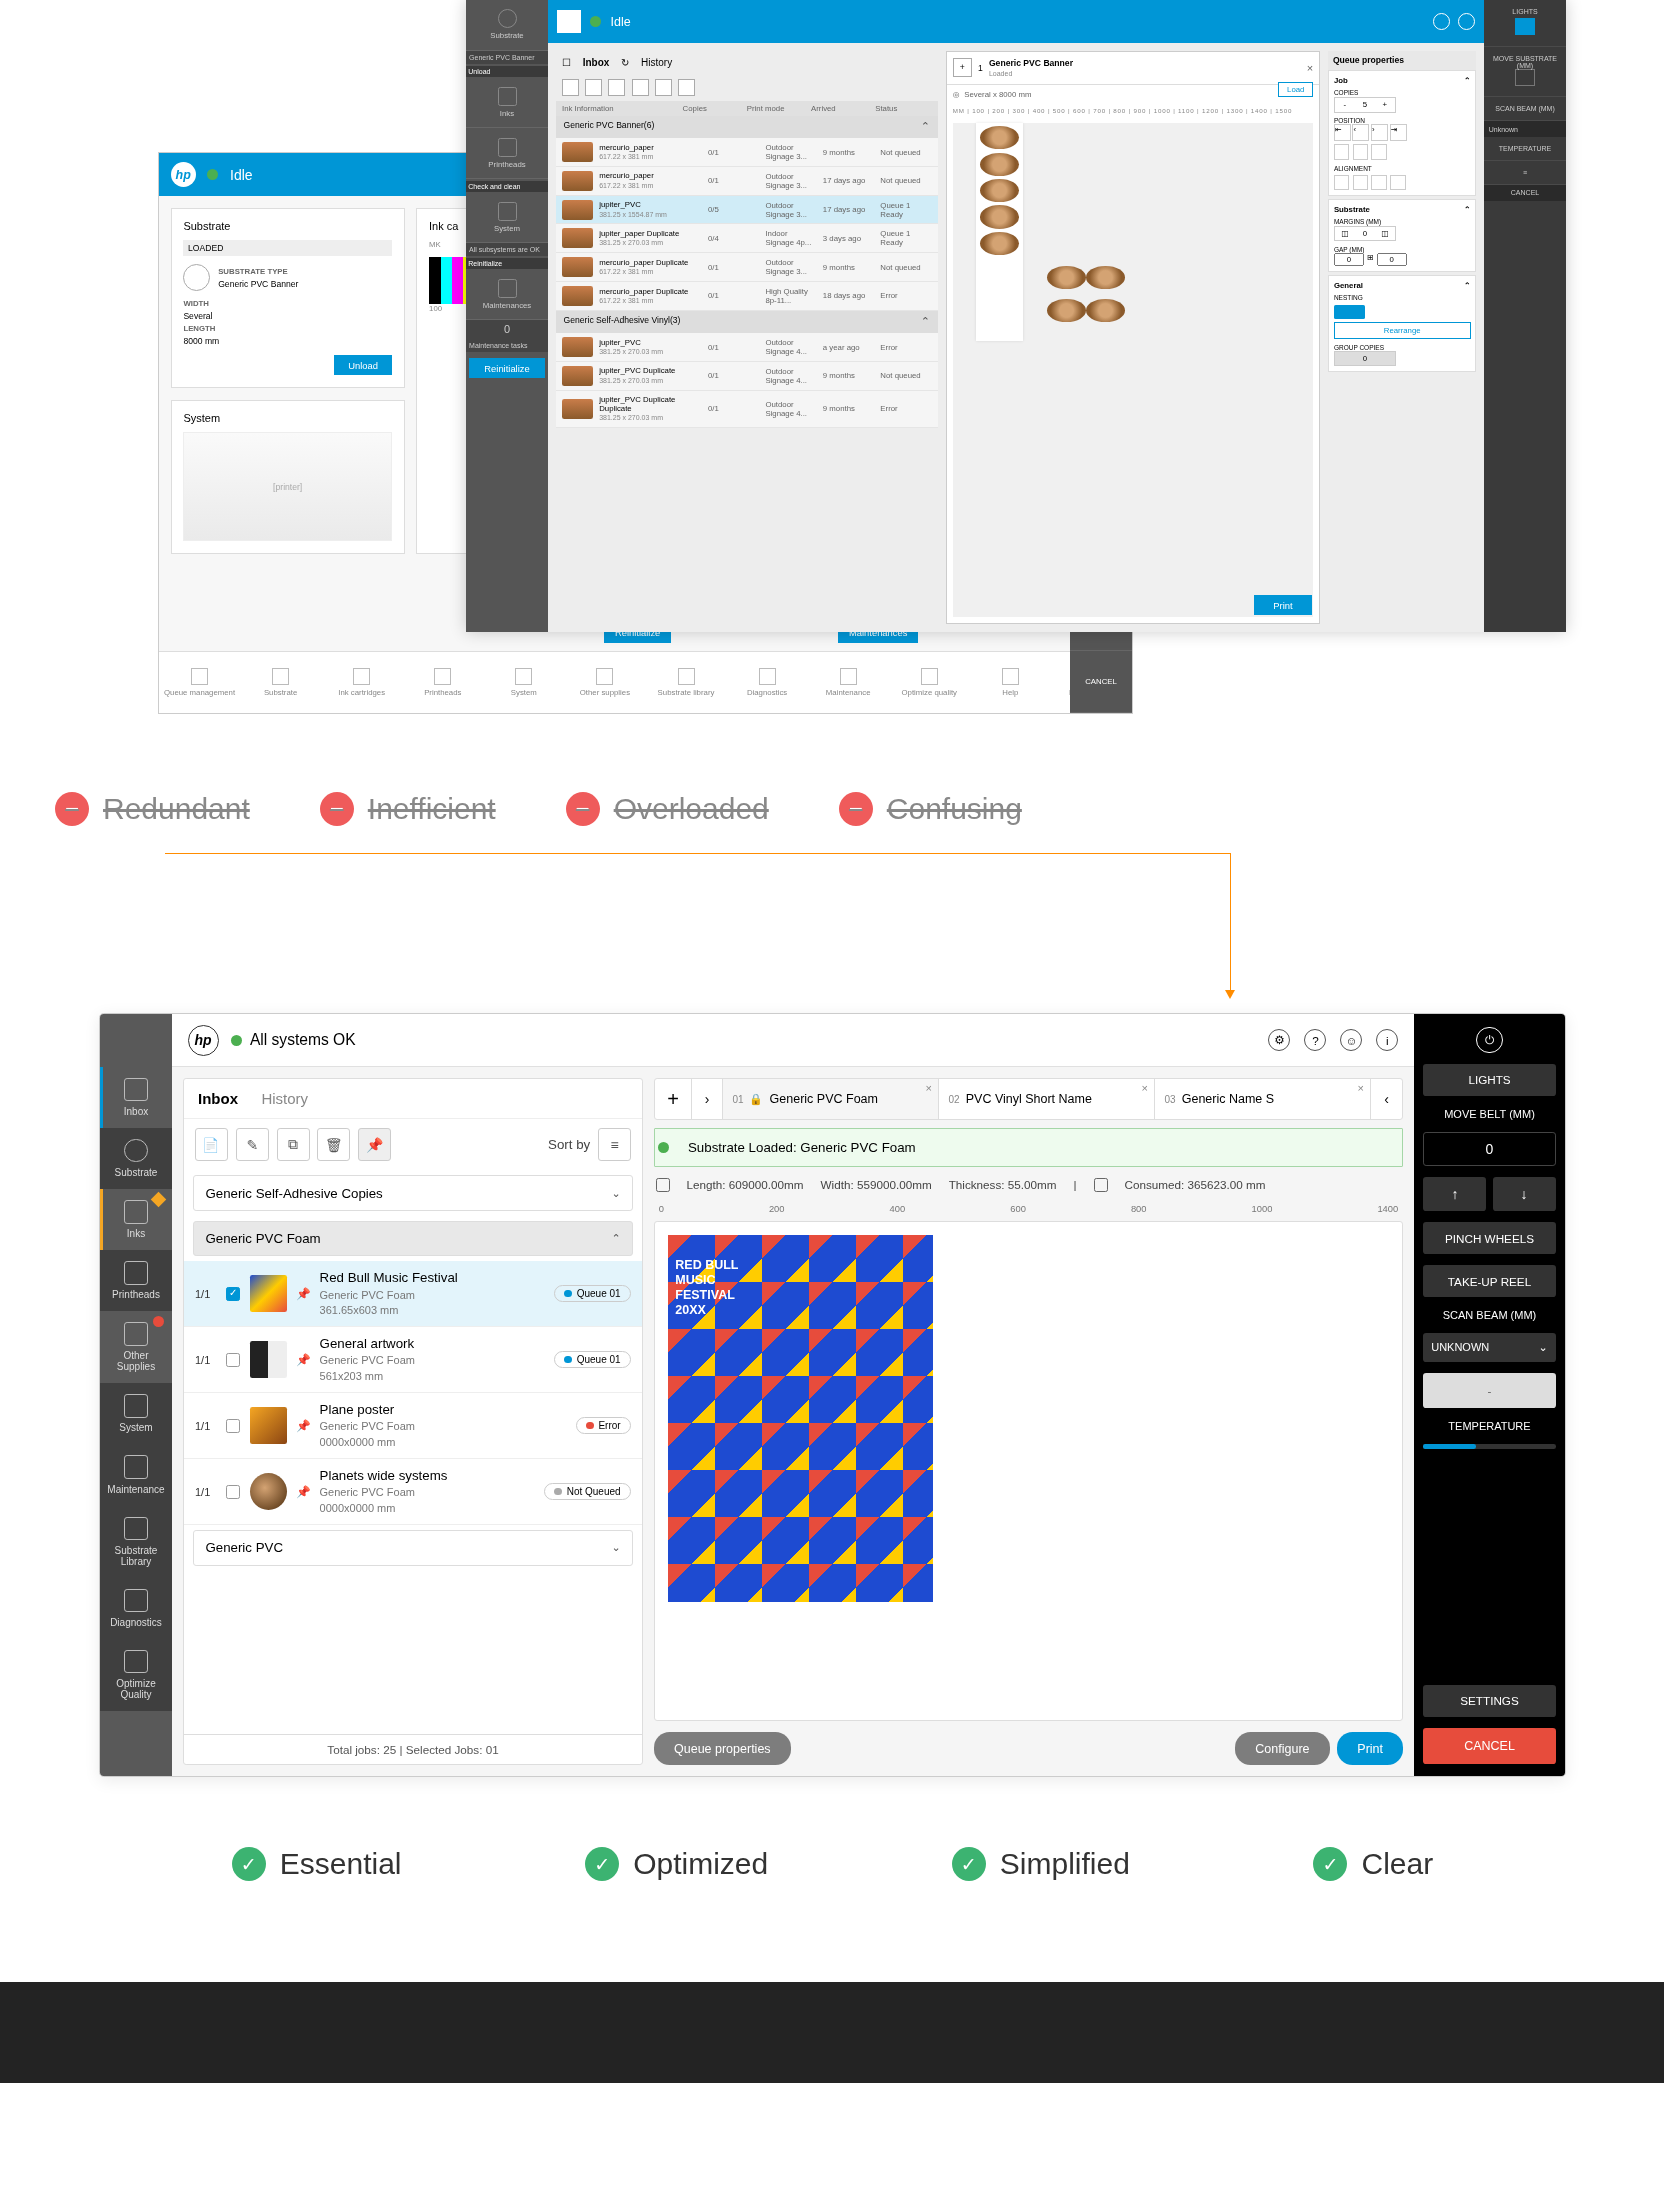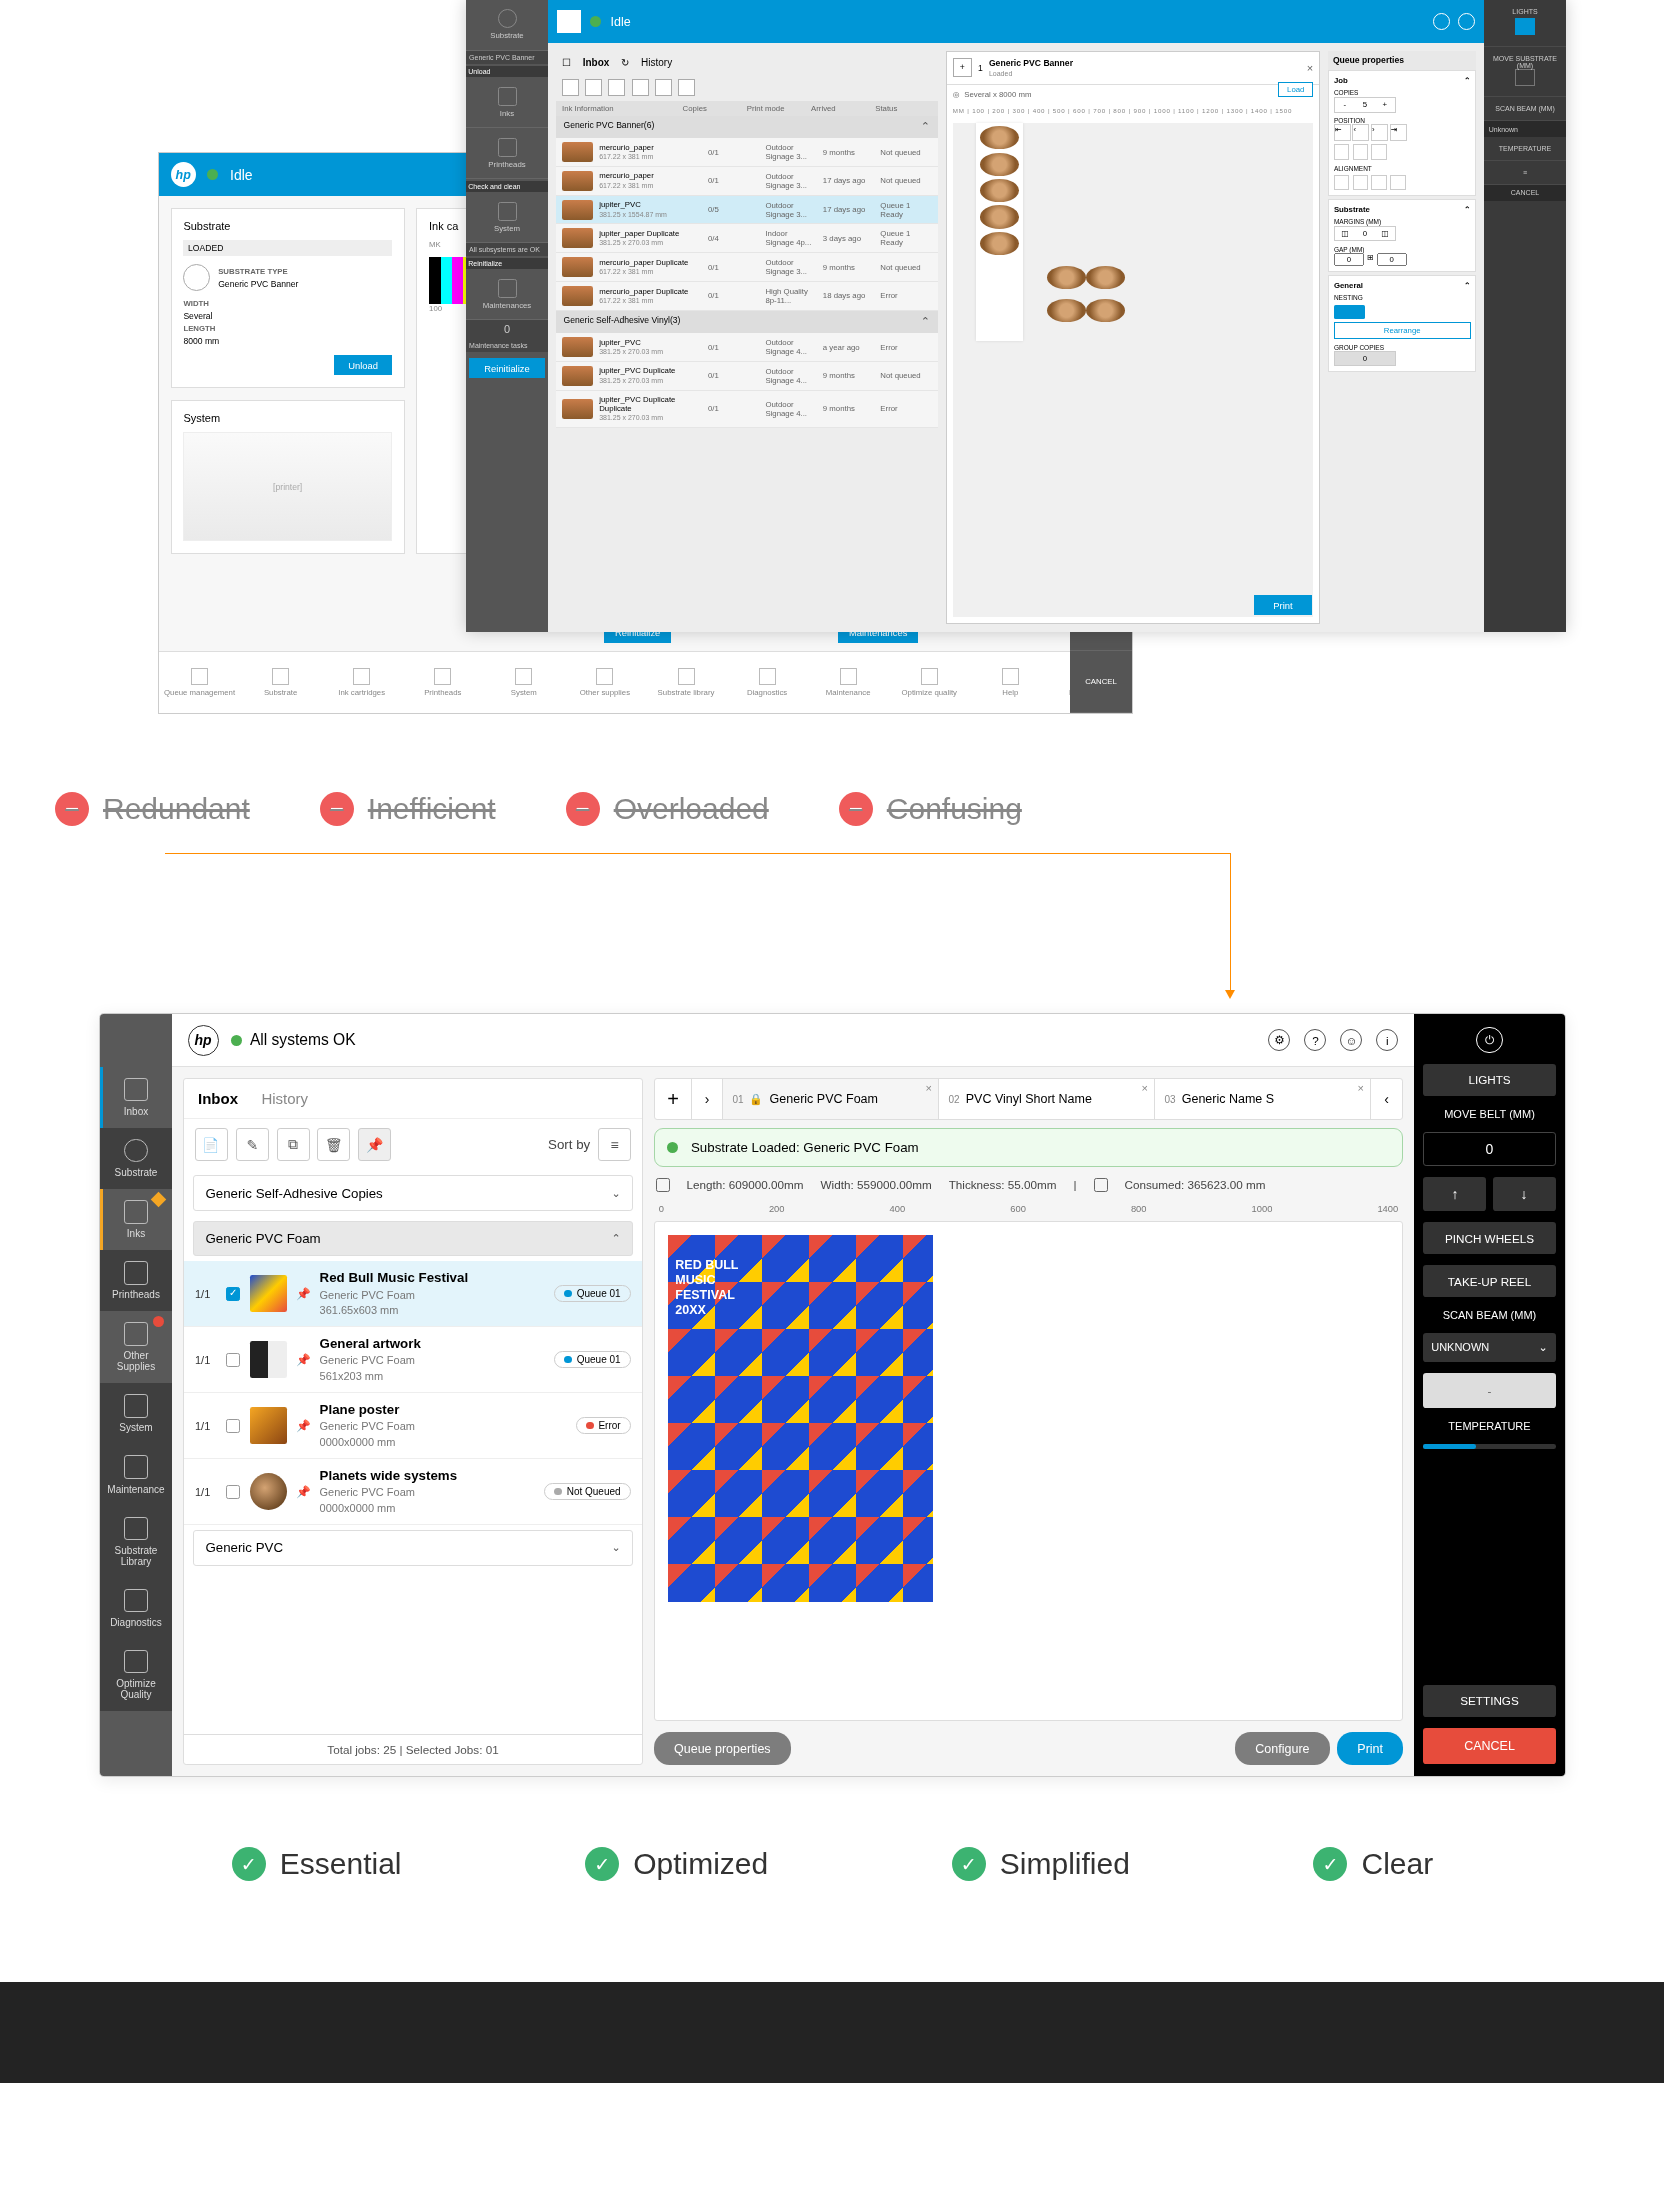--- a/index.html
+++ b/index.html
@@ -137,41 +137,41 @@
 .nu-job-count { font-size:11px; color:#333; width:22px; }
 .nu-chk { width:14px; height:14px; border:0.8px solid #999; border-radius:2.3px; }
 .nu-chk.on { background:#0096d6; border-color:#0096d6; position:relative; }
 .nu-chk.on::after { content:"✓"; color:#fff; font-size:10px; position:absolute; left:1.6px; top:-0.8px; }
 .nu-thumb { width:37px; height:37px; background:linear-gradient(135deg,#1e4bd1 0%,#ffcc00 50%,#e74c3c 100%); border-radius:2.3px; }
 .nu-thumb.t2 { background:linear-gradient(90deg,#222 50%,#eee 50%); }
 .nu-thumb.t3 { background:linear-gradient(135deg,#f5a623,#8b4513); }
 .nu-thumb.t4 { background:radial-gradient(circle at 40% 40%,#d4a373,#4a2a0a); border-radius:50%; }
 .nu-pin { width:14px; height:14px; display:flex; align-items:center; justify-content:center; color:#333; }
 .nu-job-txt { flex:1; line-height:1.4; }
-.nu-job-txt .t1 { font-size:13.3px;font-weight:bold; }
+.nu-job-txt .t1 { font-size:13.3px; }
 .nu-job-txt .t2 { font-size:11px; color:#777; }
 .nu-badge { border:0.8px solid #ccc; border-radius:9.4px; padding:2.3px 9.4px; font-size:10px; display:flex; align-items:center; gap:4.7px; }
 .bd { width:7.8px; height:7.8px; border-radius:50%; }
 .bd.blue { background:#0096d6; }
 .bd.red { background:#e74c3c; }
 .bd.grey { background:#aaa; }
 .nu-left-foot { margin-top:auto; border-top:0.8px solid #ddd; padding:7.8px; text-align:center; font-size:11.7px; color:#555; }
 
 .nu-right { flex:1; display:flex; flex-direction:column; gap:7.8px; }
 .nu-tabs-bar { display:flex; background:#fff; border:0.8px solid #ddd; border-radius:3.1px; height:42px; align-items:stretch; }
 .nu-plusbtn { width:37px; display:flex; align-items:center; justify-content:center; font-size:20px; border-right:0.8px solid #ddd; cursor:pointer; }
 .nu-fwd { width:31px; display:flex; align-items:center; justify-content:center; font-size:14px; border-right:0.8px solid #ddd; cursor:pointer; }
 .nu-doctab { flex:1; display:flex; align-items:center; padding:0 9.4px; gap:6.2px; border-right:0.8px solid #ddd; font-size:12.5px; position:relative; cursor:pointer; }
 .nu-doctab .num { font-size:10px; color:#888; }
 .nu-doctab .lock { font-size:11px; color:#0096d6; }
 .nu-doctab .x { position:absolute; right:6.2px; top:3.1px; font-size:11px; color:#888; }
 .nu-doctab.active { background:#f5f5f5; }
 .nu-back { width:31px; display:flex; align-items:center; justify-content:center; font-size:14px; cursor:pointer; }
 
-.nu-banner { background:#eefbee; border:0.8px solid #a5d6a7; border-radius:9px; padding:11px 12px; display:flex; align-items:center; gap:13px; font-size:13.3px; }
+.nu-banner { background:#eefbee; border:0.8px solid #a5d6a7; border-radius:1px; padding:11px 3px; display:flex; align-items:center; gap:19px; font-size:13.3px; }
 .nu-meta { display:flex; gap:17px; font-size:11.7px; color:#444; padding:3.1px 1.6px; align-items:center; }
 .nu-meta .mic { width:14px; height:14px; border:1.2px solid #666; border-radius:2.3px; }
 .nu-ruler { font-size:9.4px; color:#777; display:flex; justify-content:space-between; padding:0 4.7px; }
 .nu-canvas { flex:1; background:#fff; border:0.8px solid #ddd; border-radius:3.1px; padding:12.5px; overflow:hidden; }
 .artwork { width:265px; height:367px; background:
   linear-gradient(45deg,#1e4bd1 25%,transparent 25%),
   linear-gradient(-45deg,#ffcc00 25%,transparent 25%),
   linear-gradient(135deg,#e74c3c 25%,transparent 25%),
   #1e4bd1;
   background-size:47px 47px;

